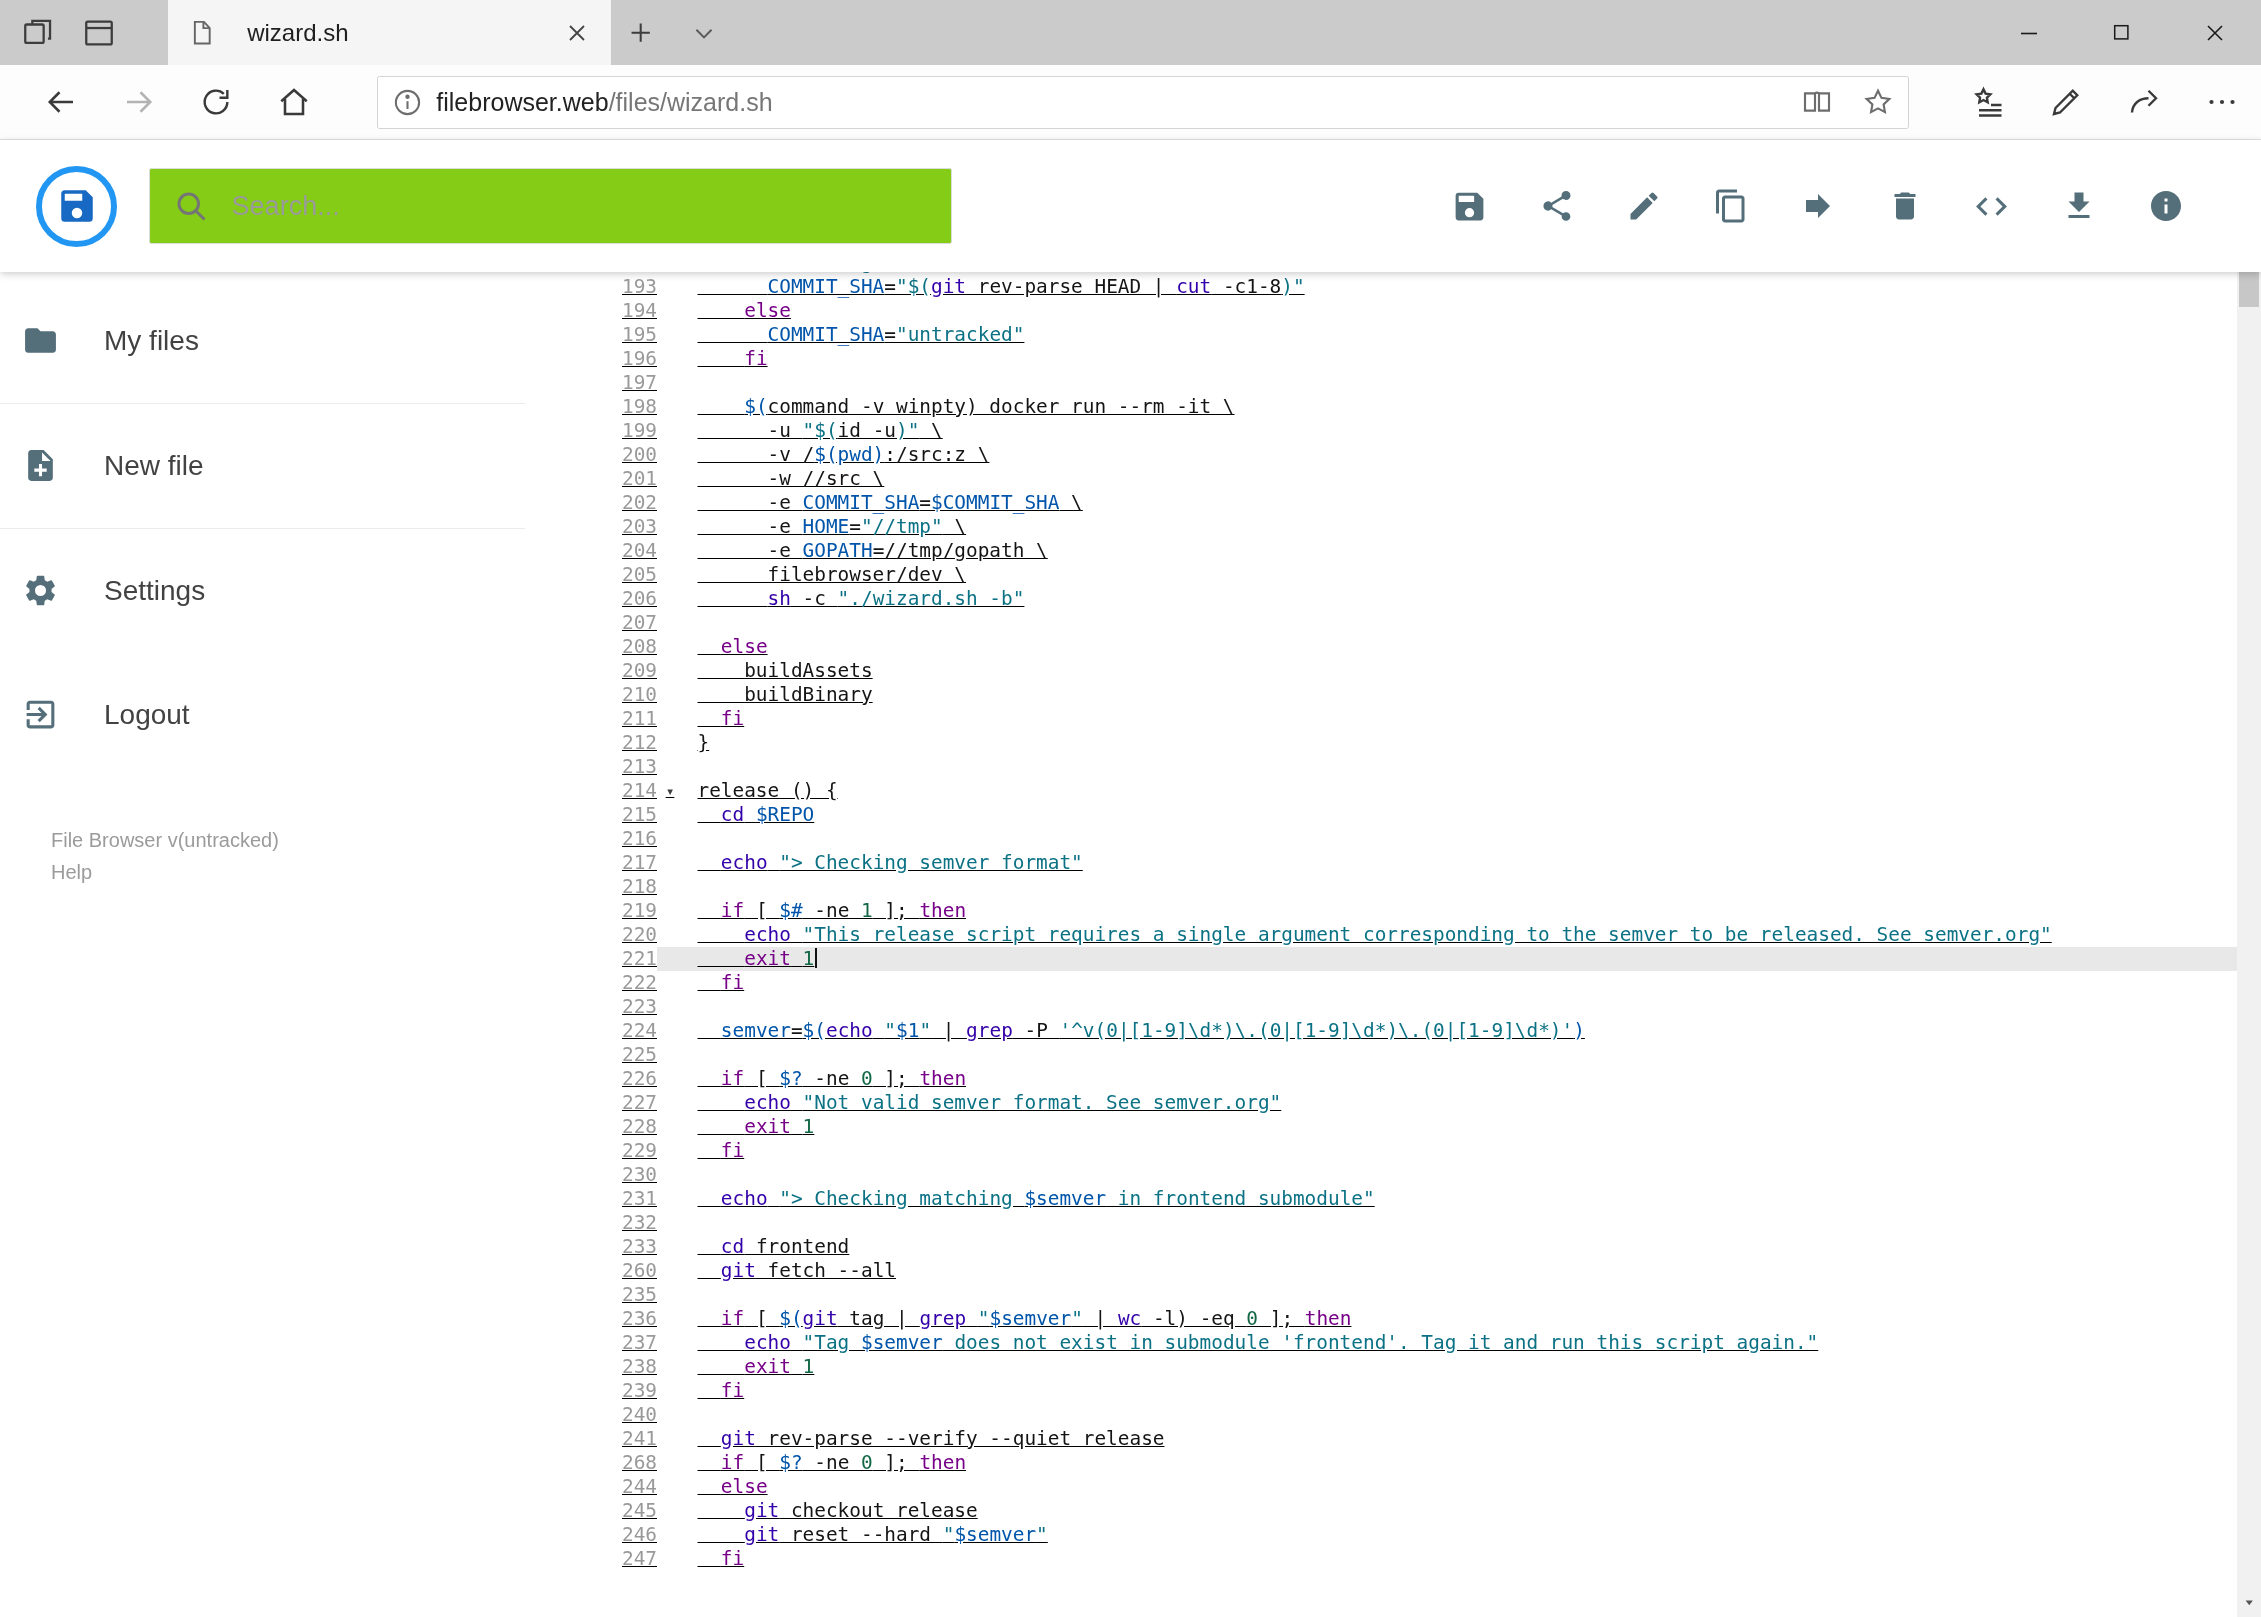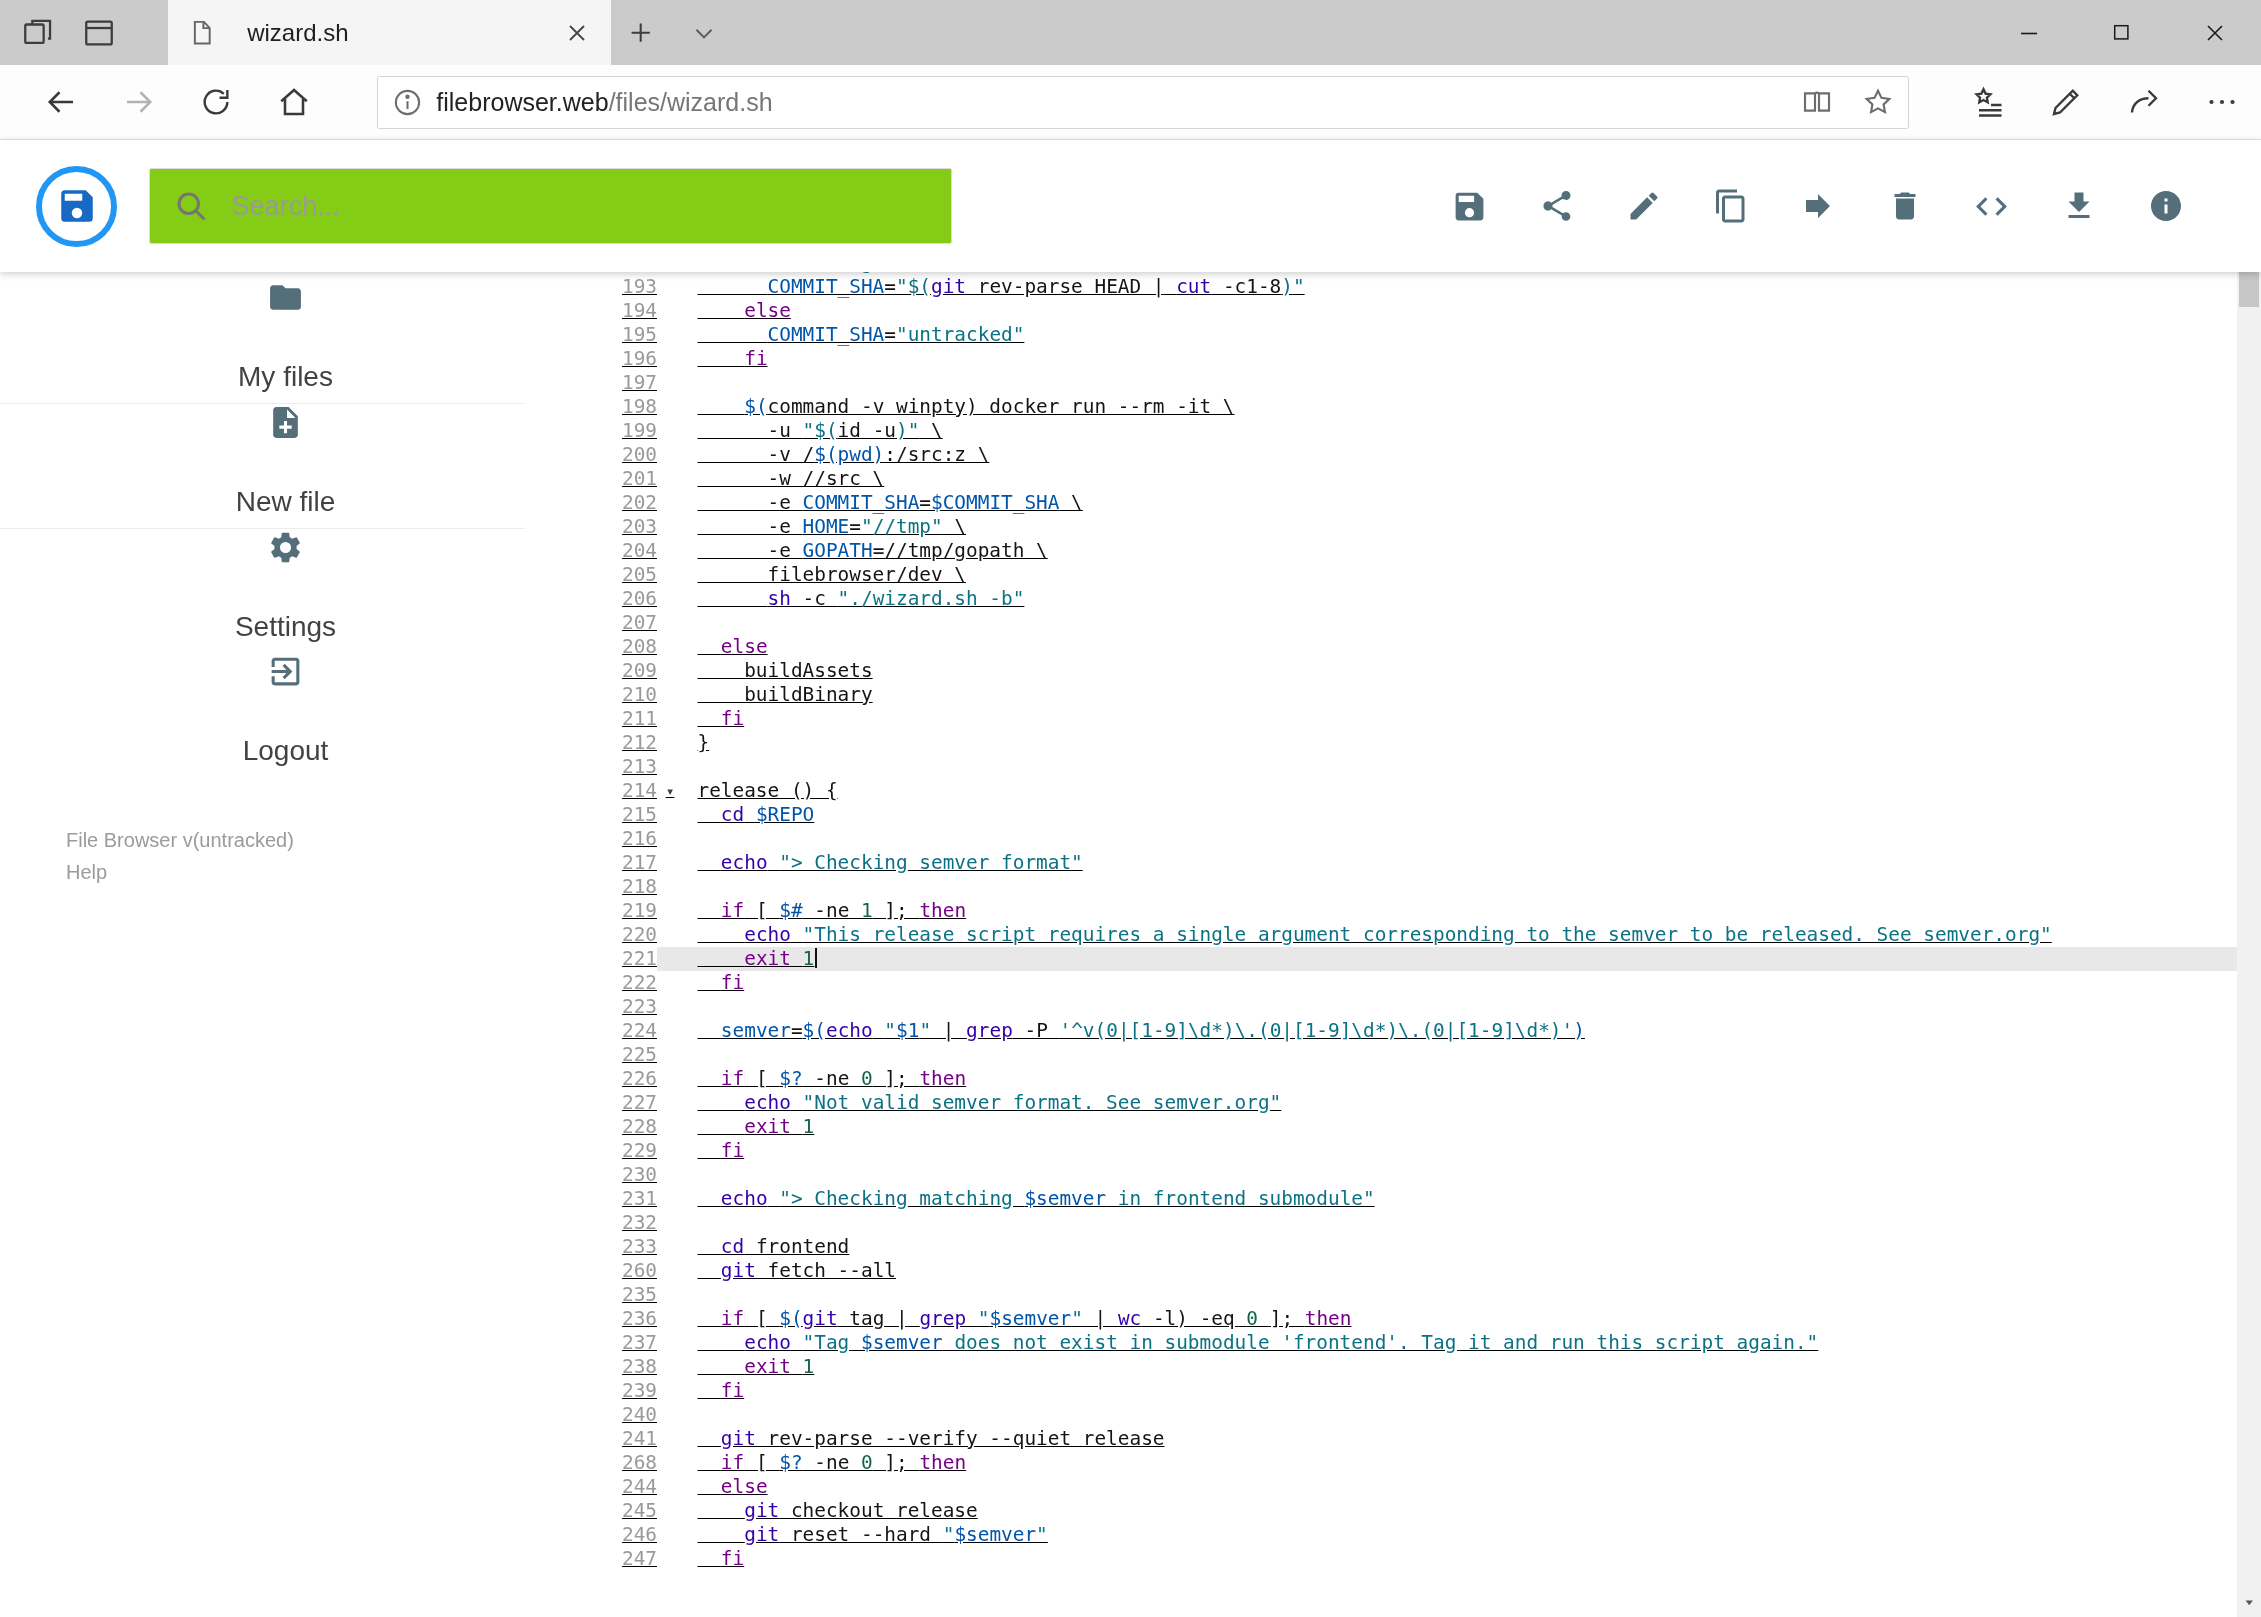--- a/index.html
+++ b/index.html
@@ -39,25 +39,25 @@
   .searchbox{margin-left:32px;width:803px;height:76px;border:0.8px solid #dcdcdc;border-radius:2.4px;background:#84cc16;display:flex;align-items:center;padding:0 22.6px;box-sizing:border-box;}
   .search-icon{width:36px;height:36px;color:#757575;flex:none;}
   .search-input{border:none;outline:none;background:transparent;font-size:27px;margin-left:21px;flex:1;color:#444;font-family:"Liberation Sans",sans-serif;}
   .search-input::placeholder{color:#9a9a9a;}
   .header-actions{margin-left:auto;margin-right:77px;display:flex;gap:50px;align-items:center;}
   .act-btn{width:37px;height:37px;color:var(--icon);display:flex;align-items:center;justify-content:center;}
 
   
   .content{position:absolute;top:272px;left:0;right:24px;bottom:0;display:flex;overflow:hidden;background:#fff;}
   .sidebar{width:525px;flex:none;padding-top:6.5px;box-sizing:border-box;}
-  .side-item{height:124px;display:flex;align-items:center;padding-left:46px;gap:45px;flex-direction:column;}
+  .side-item{height:124px;display:flex;align-items:center;padding-left:22px;gap:45px;}
   .side-item.divided{border-bottom:1.6px solid #ececec;}
   .side-icon{width:37px;height:37px;color:var(--icon);flex:none;}
   .side-label{font-size:28px;color:#424242;}
-  .side-footer{margin-top:47px;padding-left:66px;}
+  .side-footer{margin-top:47px;padding-left:51px;}
   .side-version{font-size:20px;color:#9b9b9b;line-height:32px;}
   .side-help{font-size:20px;color:#9b9b9b;line-height:32px;}
 
   
   .editor{flex:1;position:relative;overflow:hidden;background:#fff;font-family:"DejaVu Sans Mono","Liberation Mono",monospace;font-size:19.4px;text-decoration:underline;}
   .code-scroll{margin-top:-21px;}
   .code-row{display:flex;height:24px;line-height:24px;white-space:pre;}
   .gutter{width:132px;flex:none;text-align:right;color:#999;}
   .foldcol{width:26px;flex:none;text-align:center;color:#424242;font-size:14.5px;line-height:24px;}
   .code-text{flex:1;padding-left:14.5px;color:#141414;}

